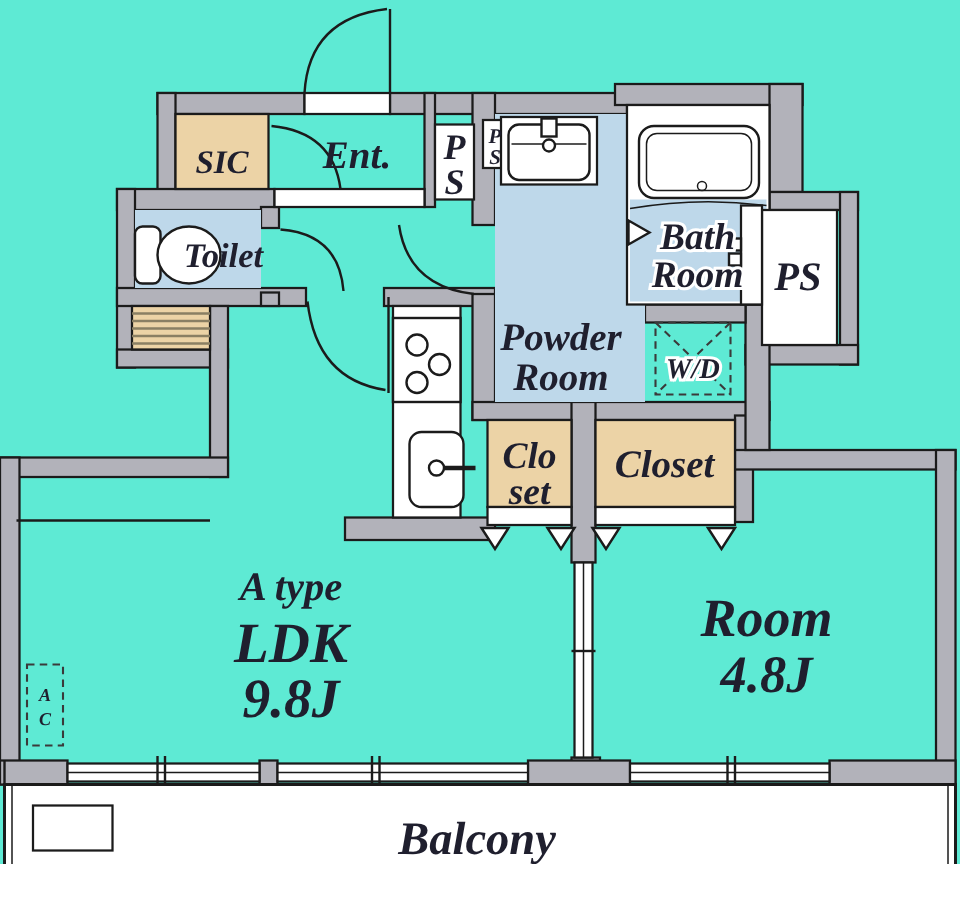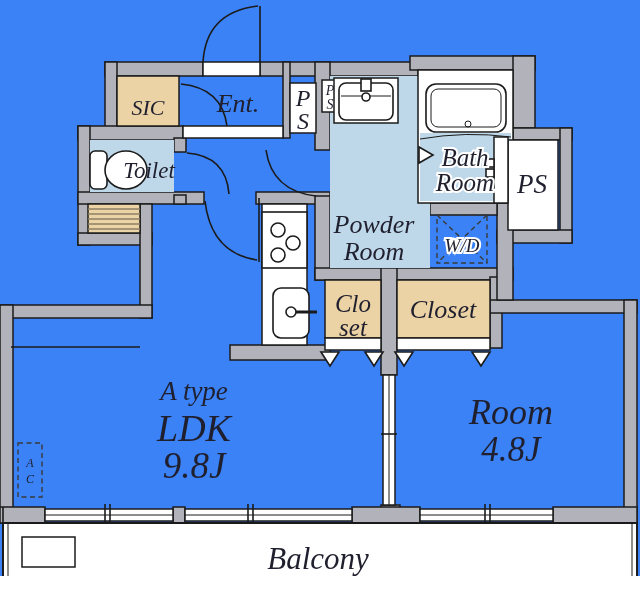--- a/index.html
+++ b/index.html
@@ -1,16 +1,16 @@
 <!DOCTYPE html>
 <html><head>
 <meta charset="utf-8">
 <style>
   html,body{margin:0;padding:0;background:#ffffff;}
-  .stage{position:relative;width:640px;height:576px;background:#3b82f6;overflow:hidden;}
+  .stage{position:relative;width:640px;height:576px;background:#5eead4;overflow:hidden;font-weight:bold;}
   svg{display:block;}
   .wall{fill:#b2b2ba;stroke:#1b1b1b;stroke-width:1.5;}
   .blue{fill:#bed8ea;stroke:none;}
   .tan{fill:#ecd3a6;stroke:#1b1b1b;stroke-width:1.5;}
   .whitebox{fill:#ffffff;stroke:#1b1b1b;stroke-width:1.5;}
   .fix{fill:#ffffff;stroke:#1b1b1b;stroke-width:1.6;}
   .ln{fill:none;stroke:#1b1b1b;stroke-width:1.6;}
   .thin{fill:none;stroke:#1b1b1b;stroke-width:1;}
   .dash{fill:none;stroke:#3a3a3a;stroke-width:1.4;stroke-dasharray:5 3.5;}
   .stripe{stroke:#8a7f63;stroke-width:1.6;}

